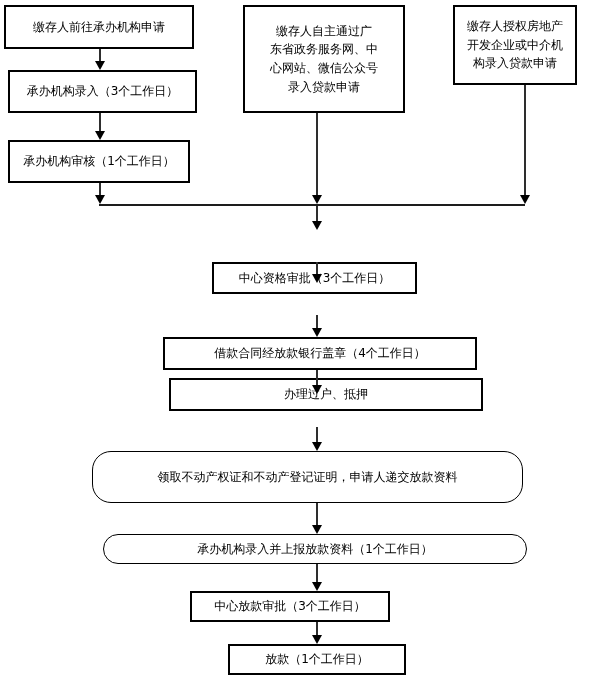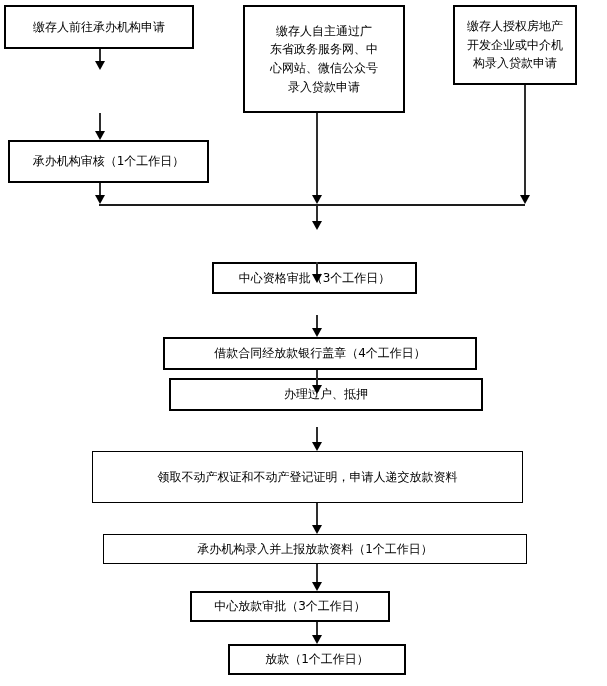--- a/index.html
+++ b/index.html
@@ -18,21 +18,21 @@
     background:#fff;
     display:flex;
     align-items:center;
     justify-content:center;
     text-align:center;
     font-size:12px;
     line-height:1.55;
     white-space:pre-line;
     padding:4px 4px;
   }
-  .thin{border-width:1.5px;}
+  .thin{border-width:1.5px;border-radius:19px;}
   .vline{
     position:absolute;
     width:1.5px;
     background:#2e2e2e;
   }
   .hline{
     position:absolute;
     height:2px;
     background:#1d1d1d;
   }
@@ -44,22 +44,23 @@
     border-top:9px solid #000;
   }
 </style>
 </head>
 <body>
 
 <div id="canvas">
 
   <div class="fbox" style="left:4px;top:5px;width:190px;height:44px;">缴存人前往承办机构申请</div>
 
+  <div class="fbox" style="left:8px;top:70px;width:189px;height:43px;">承办机构录入（3个工作日）</div>
 
-  <div class="fbox" style="left:8px;top:140px;width:201px;height:43px;">承办机构审核（1个工作日）</div>
+  <div class="fbox" style="left:8px;top:140px;width:182px;height:43px;">承办机构审核（1个工作日）</div>
 
   <div class="fbox" style="left:243px;top:5px;width:162px;height:108px;">缴存人自主通过广
 东省政务服务网、中
 心网站、微信公众号
 录入贷款申请</div>
 
   <div class="fbox" style="left:453px;top:5px;width:124px;height:80px;">缴存人授权房地产
 开发企业或中介机
 构录入贷款申请</div>
 

